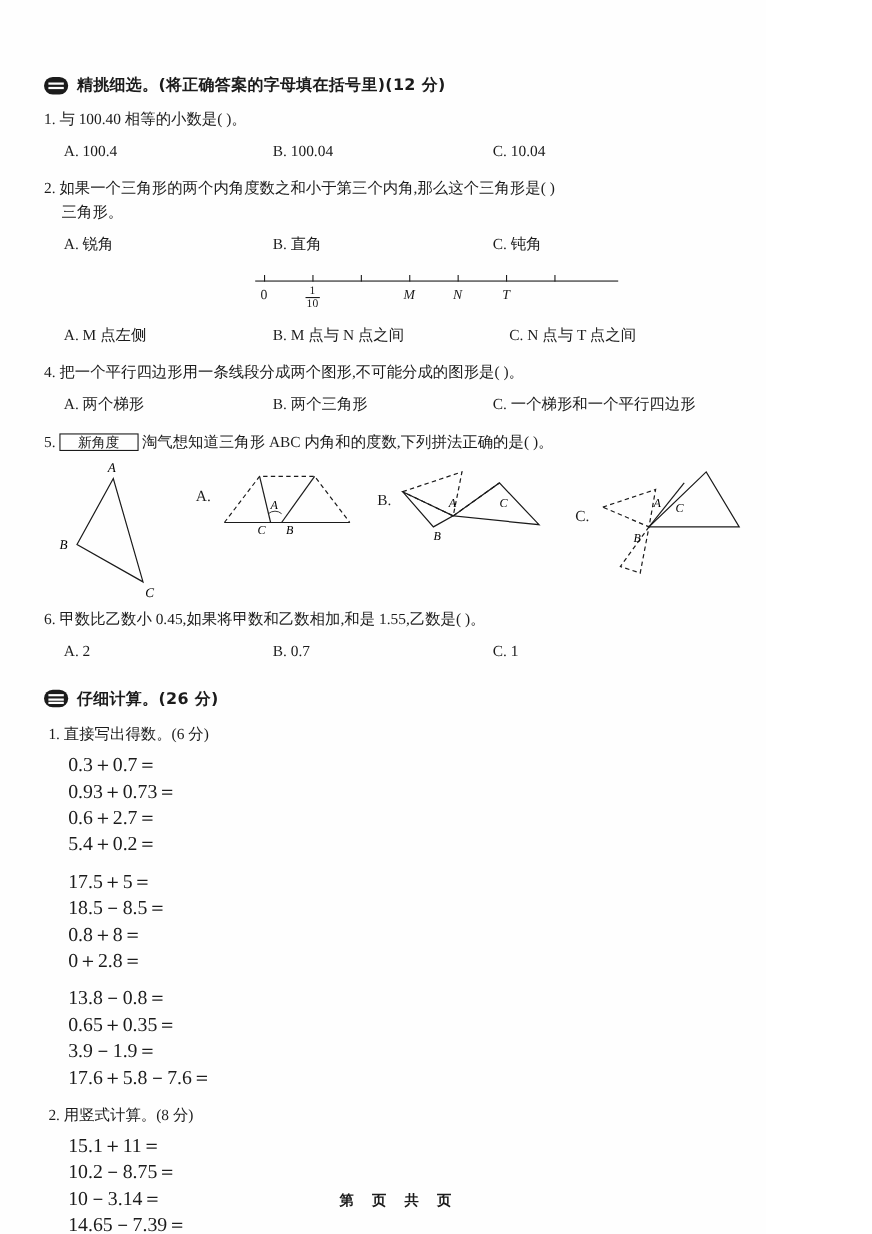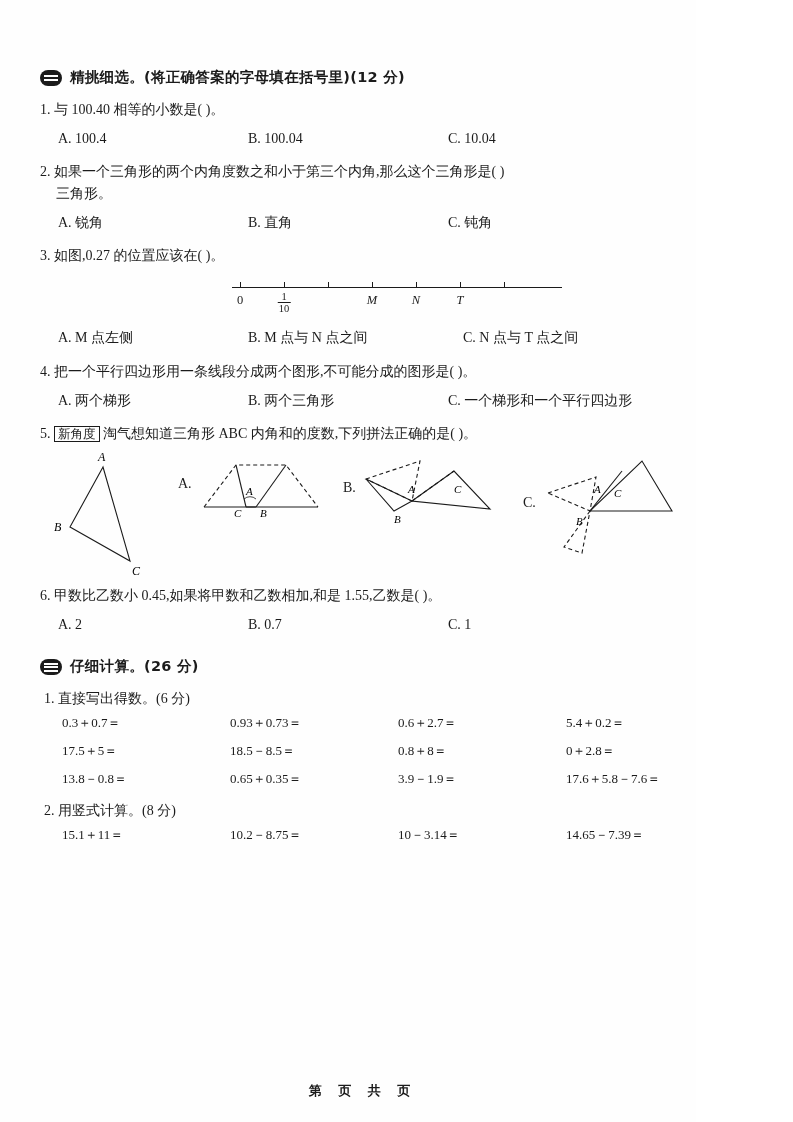--- a/index.html
+++ b/index.html
@@ -156,21 +156,22 @@
   .sub {
     font-size: 14px;
     margin: 14px 0 6px 4px;
   }
   .grid4 {
     margin-left: 22px;
   }
   .grid4 .row {
     display: flex;
     margin-bottom: 10px;
-    font-size: 13px;
+    font-size: 18px;
+    flex-direction: column;
   }
   .grid4 .cell {
     width: 168px;
     flex: 0 0 auto;
   }
   .grid4 .cell.wide { width: 200px; }
 
   .footer {
     position: absolute;
     left: 0;
@@ -209,21 +210,20 @@
       <span class="stem">2. 如果一个三角形的两个内角度数之和小于第三个内角,那么这个三角形是(          )</span>
       <span class="stem2">三角形。</span>
       <div class="opts">
         <span class="o" style="width:190px">A. 锐角</span>
         <span class="o" style="width:200px">B. 直角</span>
         <span class="o">C. 钝角</span>
       </div>
     </div>
 
     <div class="q">
-      <span class="stem">3. 如图,0.27 的位置应该在(          )。</span>
 
       <div class="numline-wrap">
         <div class="numline">
           <div class="axis"></div>
           <div class="tick" style="left:8px"></div>
           <div class="tick" style="left:52px"></div>
           <div class="tick" style="left:96px"></div>
           <div class="tick" style="left:140px"></div>
           <div class="tick" style="left:184px"></div>
           <div class="tick" style="left:228px"></div>
@@ -253,21 +253,21 @@
       <div class="opts">
         <span class="o" style="width:190px">A. 两个梯形</span>
         <span class="o" style="width:200px">B. 两个三角形</span>
         <span class="o">C. 一个梯形和一个平行四边形</span>
       </div>
     </div>
 
     <div class="q">
       <span class="stem">
         <span>5.</span>
-        <span style="border:1px solid #1b1b1b; padding:0 3px; font-size:12.5px;">新角度</span>
+        <span style="border:1px solid #1b1b1b; padding:0 16px; font-size:12.5px;">新角度</span>
         <span>淘气想知道三角形 ABC 内角和的度数,下列拼法正确的是(          )。</span>
       </span>
 
       <div class="figrow">
 
         <div class="figcell" style="width:130px">
           <svg width="120" height="130" viewBox="0 0 120 130">
             <polygon points="55,18 22,78 82,112" fill="none" stroke="#1b1b1b" stroke-width="1.1"></polygon>
             <text x="50" y="12" font-size="12" font-style="italic" font-family="Liberation Serif, serif">A</text>
             <text x="6" y="82" font-size="12" font-style="italic" font-family="Liberation Serif, serif">B</text>

